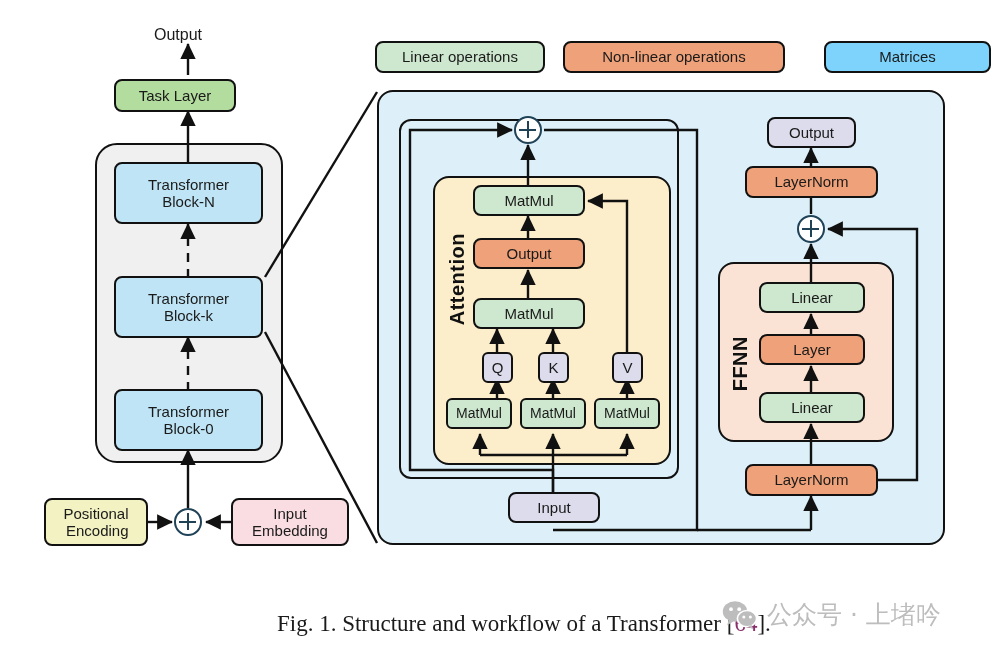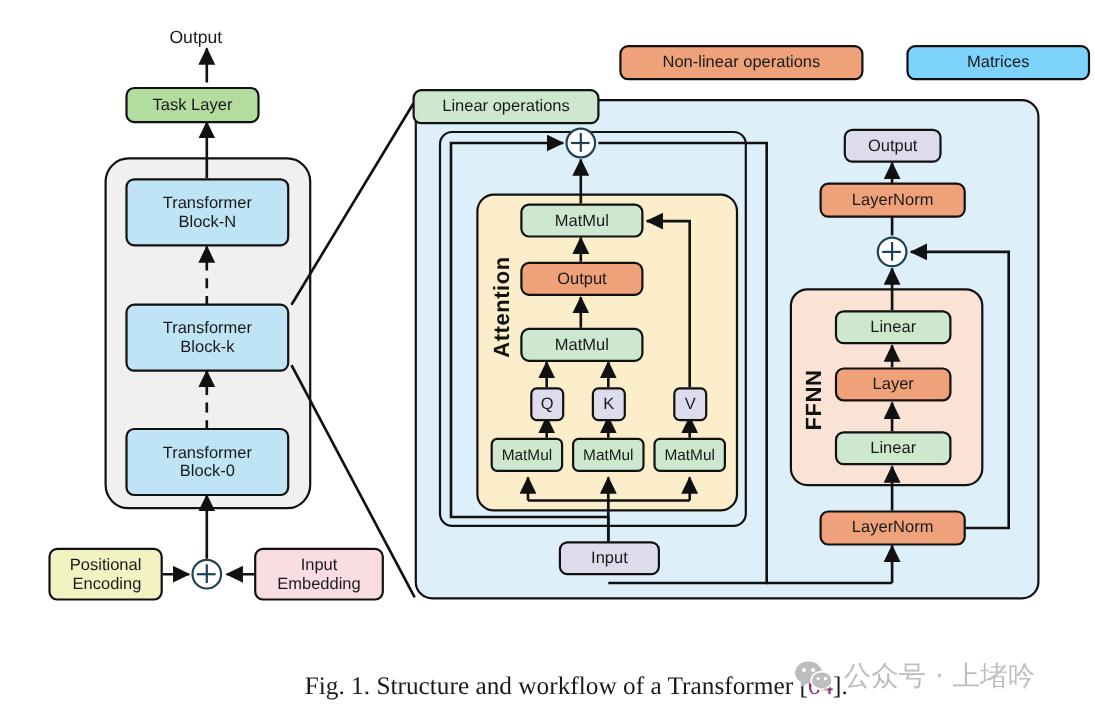--- a/index.html
+++ b/index.html
@@ -175,21 +175,21 @@
 
       <line x1="811" y1="214" x2="811" y2="166" marker-end="url(#ah)"></line>
 
       <line x1="811" y1="166" x2="811" y2="166"></line>
       <line x1="811" y1="166" x2="811" y2="148" marker-end="url(#ah)"></line>
 
       <path d="M878,480 L917,480 L917,229 L828,229" marker-end="url(#ah)"></path>
     </g>
   </svg>
 
-  <div class="node" style="left:375px;top:41px;width:170px;height:32px;background:#cde8ce;margin-top:40px;">
+  <div class="node" style="left:375px;top:41px;width:170px;height:32px;background:#cde8ce;">
     <span>Linear operations</span>
   </div>
   <div class="node" style="left:563px;top:41px;width:222px;height:32px;background:#efa179;">
     <span>Non-linear operations</span>
   </div>
   <div class="node" style="left:824px;top:41px;width:167px;height:32px;background:#7dd3fc;">
     <span>Matrices</span>
   </div>
 
   <div class="label" style="left:154px;top:26px;">

